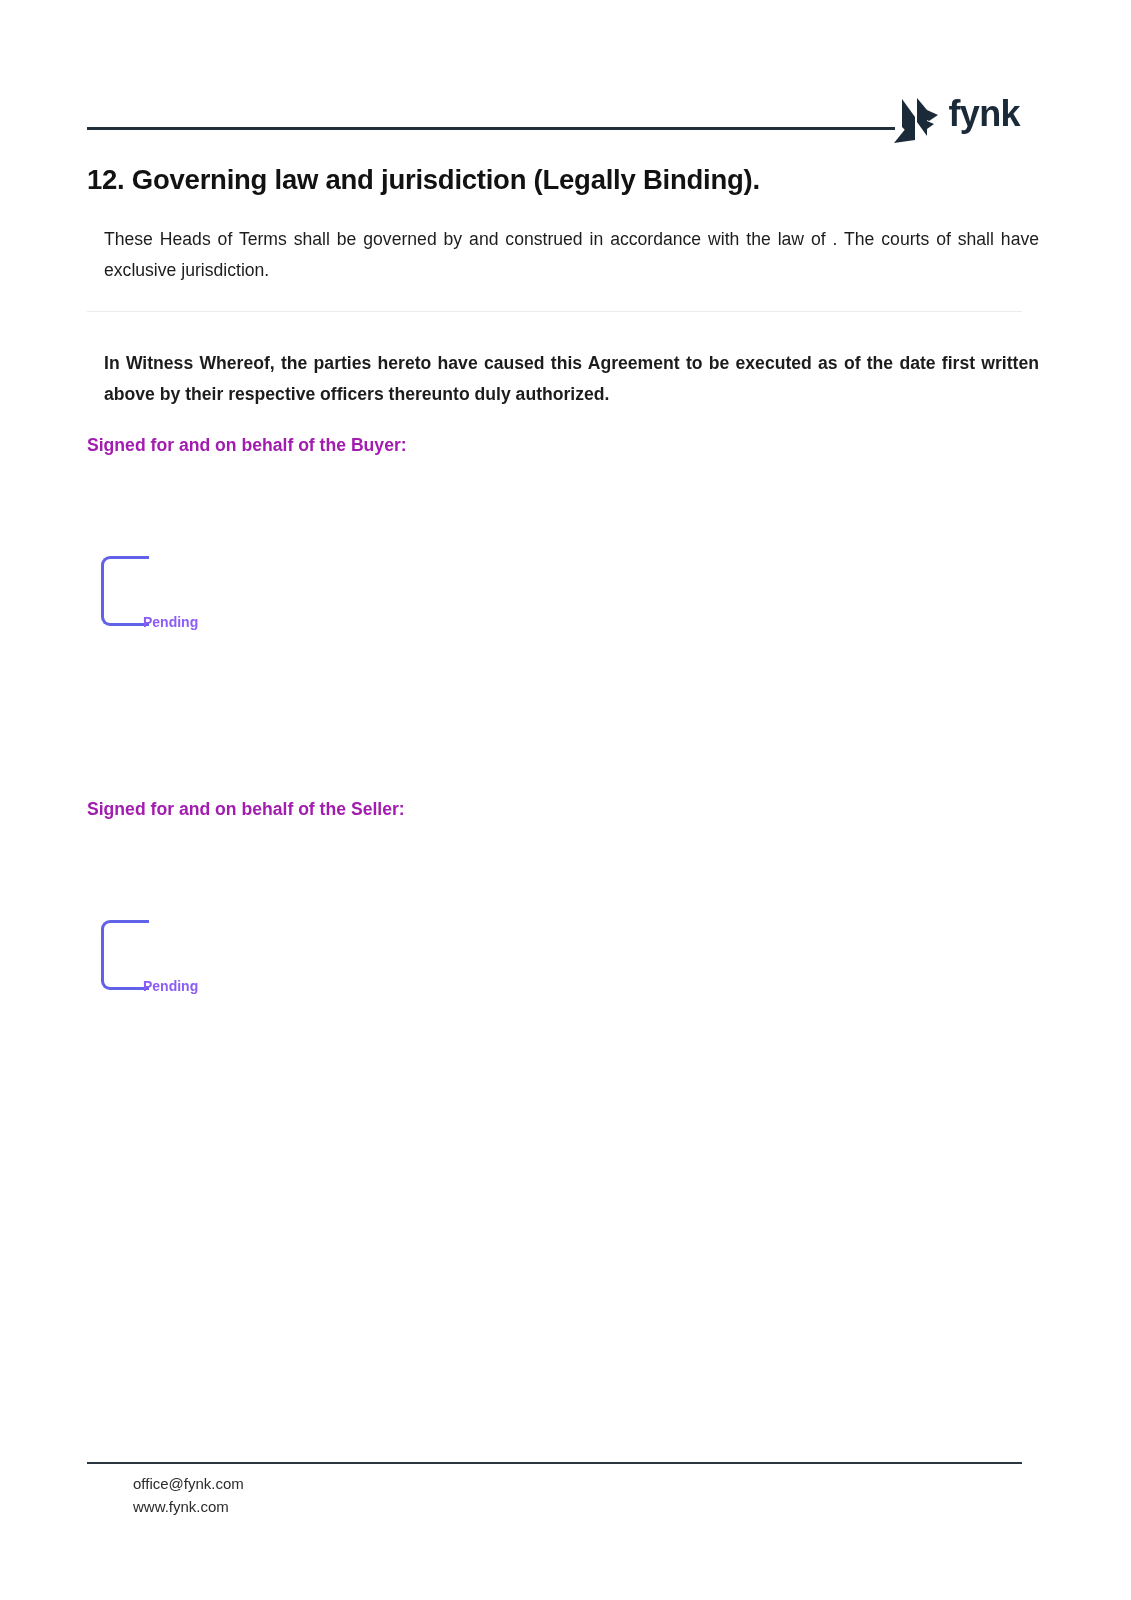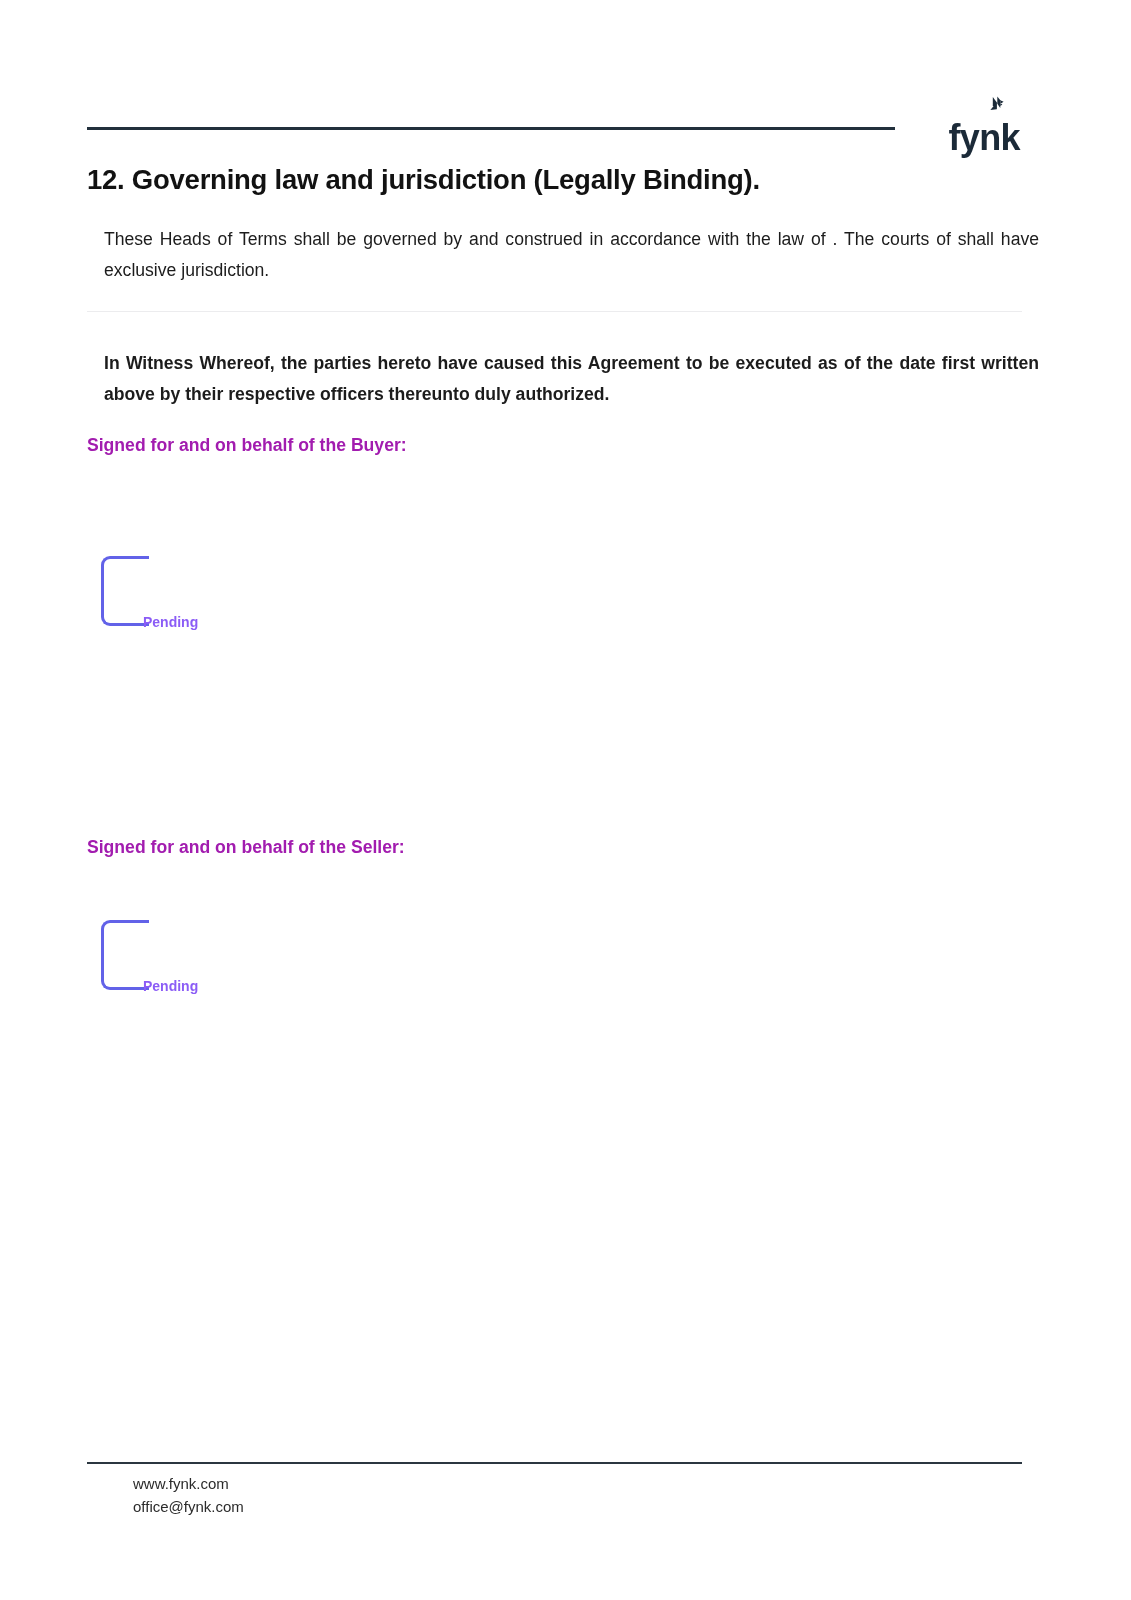--- a/index.html
+++ b/index.html
@@ -35,24 +35,23 @@
     top: 31px;
     width: 808px;
     height: 3px;
     background: #22303c;
   }
   .brand {
     position: absolute;
     right: 0;
     top: 0;
     display: flex;
-    align-items: flex-end;
+    align-items: flex-start;
     gap: 9px;
     height: 62px;
-    flex-direction: column;
   }
   .brand-mark {
     display: block;
     width: 46px;
     height: 50px;
   }
   .brand-name {
     font-size: 36px;
     font-weight: 700;
     letter-spacing: -0.6px;
@@ -104,21 +103,21 @@
     position: absolute;
     left: 87px;
     width: 700px;
     margin: 0;
     font-size: 17.6px;
     font-weight: 700;
     color: #a21caf;
     line-height: 1.4;
   }
   .sig-label-buyer  { top: 433px; }
-  .sig-label-seller { top: 797px; margin-top: 38px; }
+  .sig-label-seller { top: 797px; }
 
   .sig-block {
     position: absolute;
     left: 101px;
     width: 230px;
     height: 80px;
   }
   .sig-block-buyer  { top: 556px; }
   .sig-block-seller { top: 920px; }
 
@@ -201,17 +200,17 @@
   </div>
 
   <p class="sig-label sig-label-seller">Signed for and on behalf of the Seller:</p>
   <div class="sig-block sig-block-seller">
     <div class="sig-bracket"></div>
     <span class="sig-pending">Pending</span>
   </div>
 
   <div class="footer-rule"></div>
   <div class="footer-lines">
+    <div class="footer-line">office@fynk.com</div>
     <div class="footer-line">www.fynk.com</div>
-    <div class="footer-line">office@fynk.com</div>
   </div>
 
 </div>
 
 </body></html>

